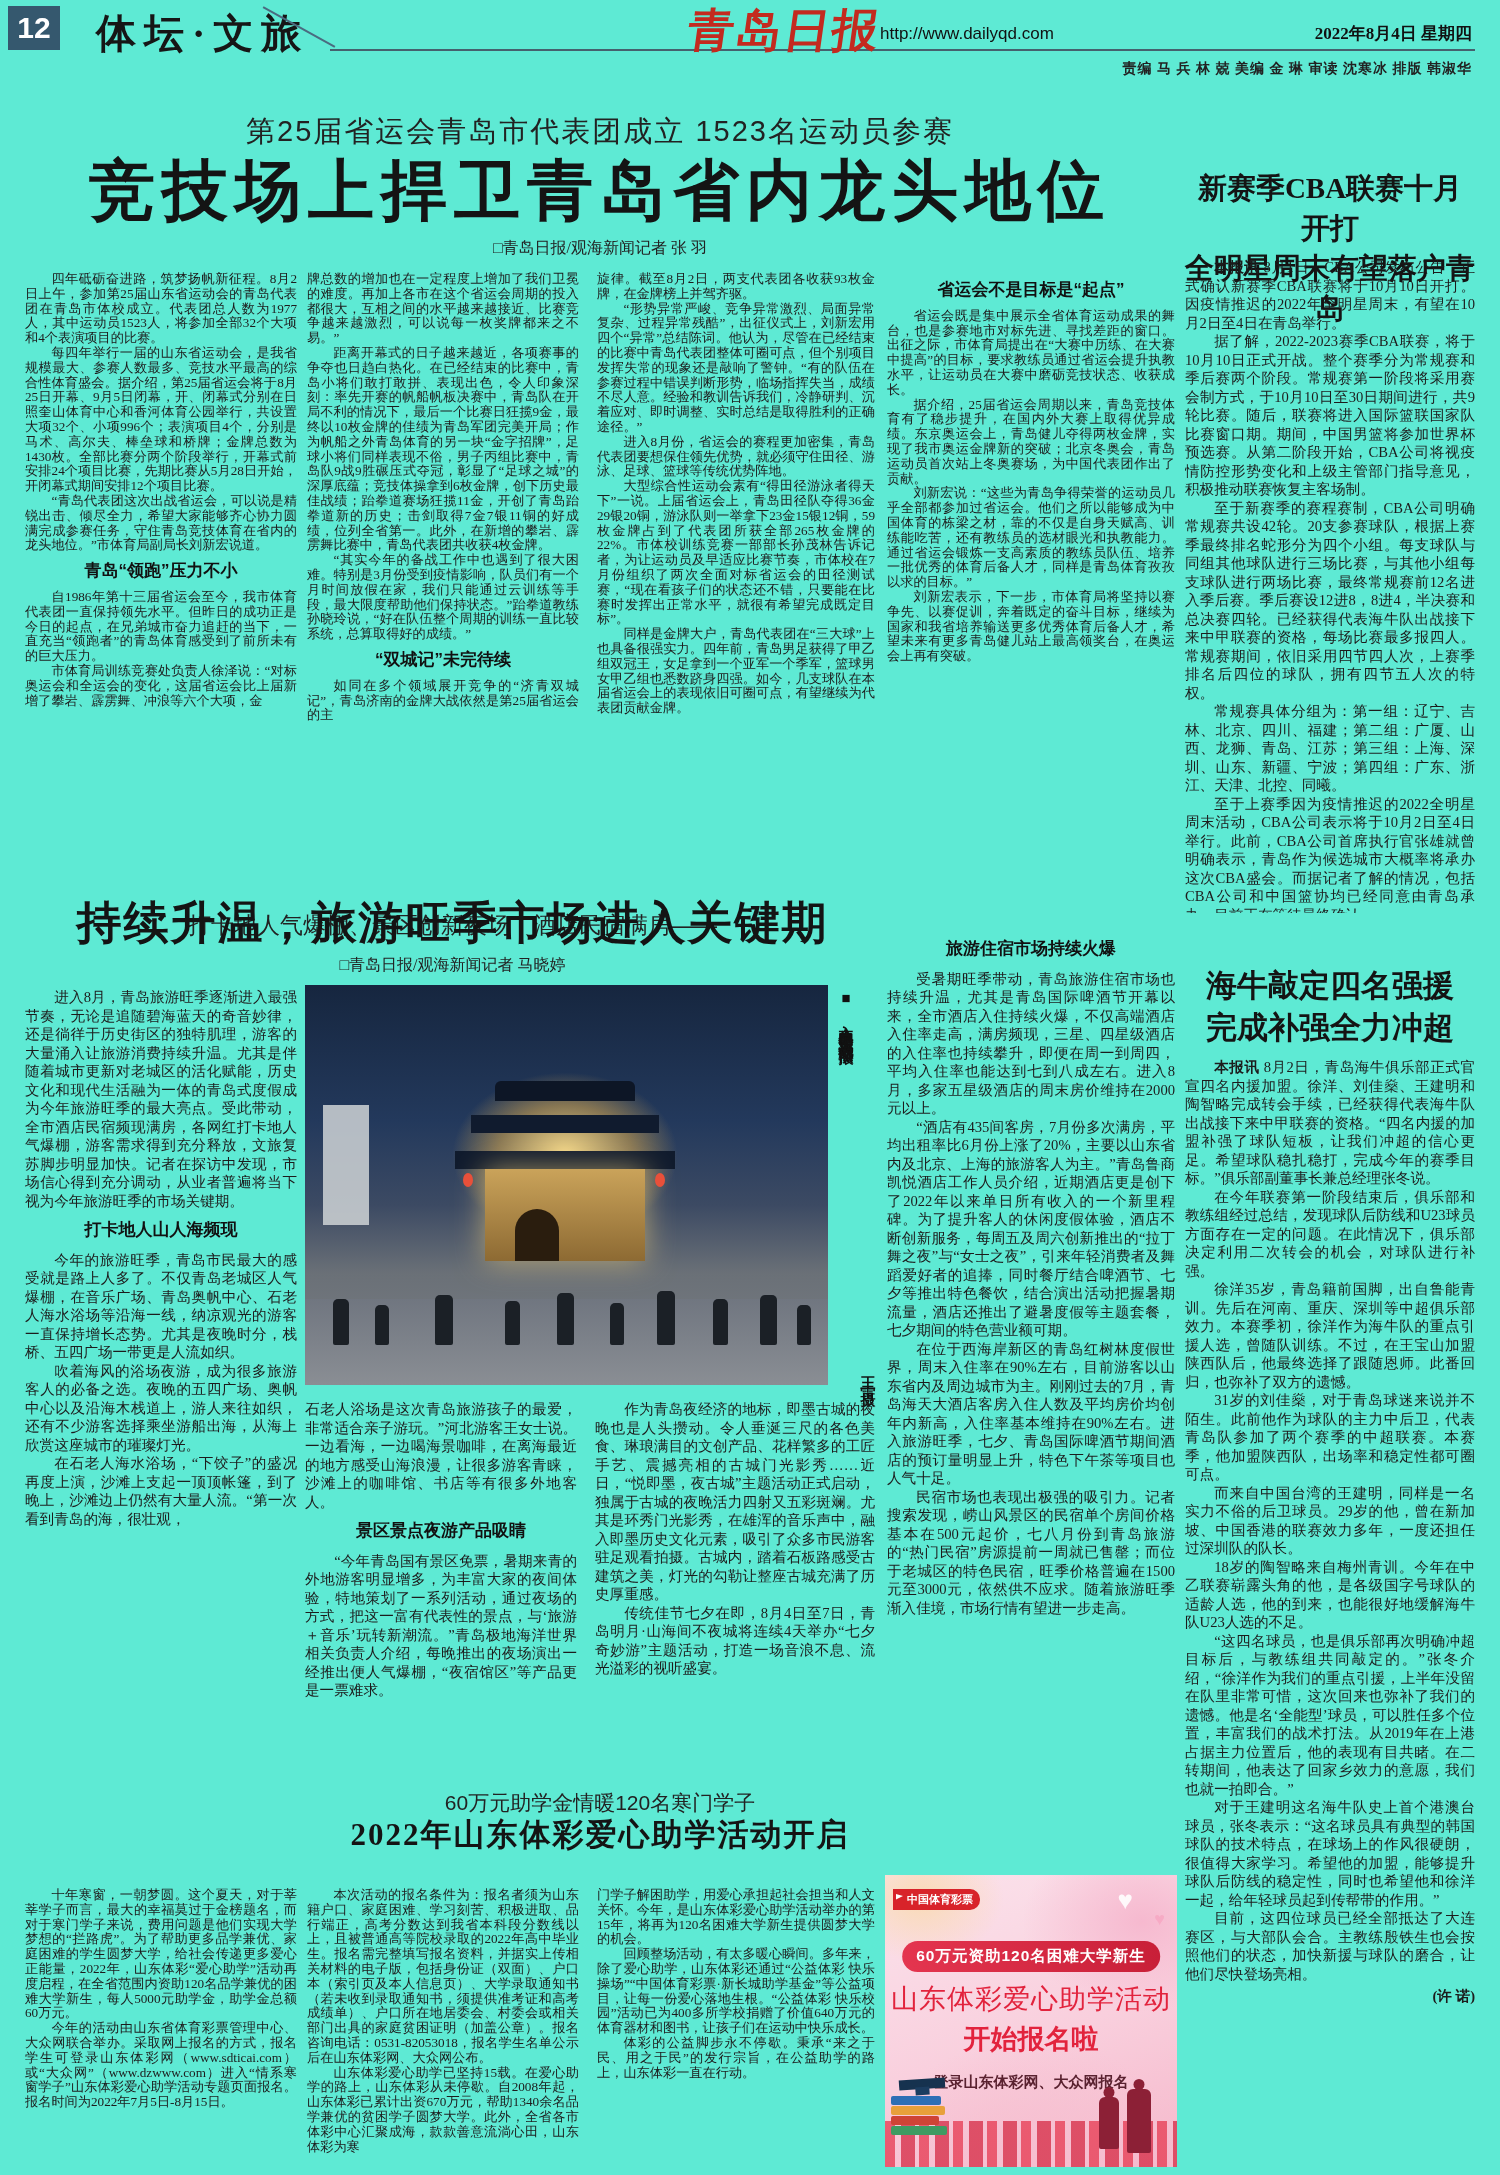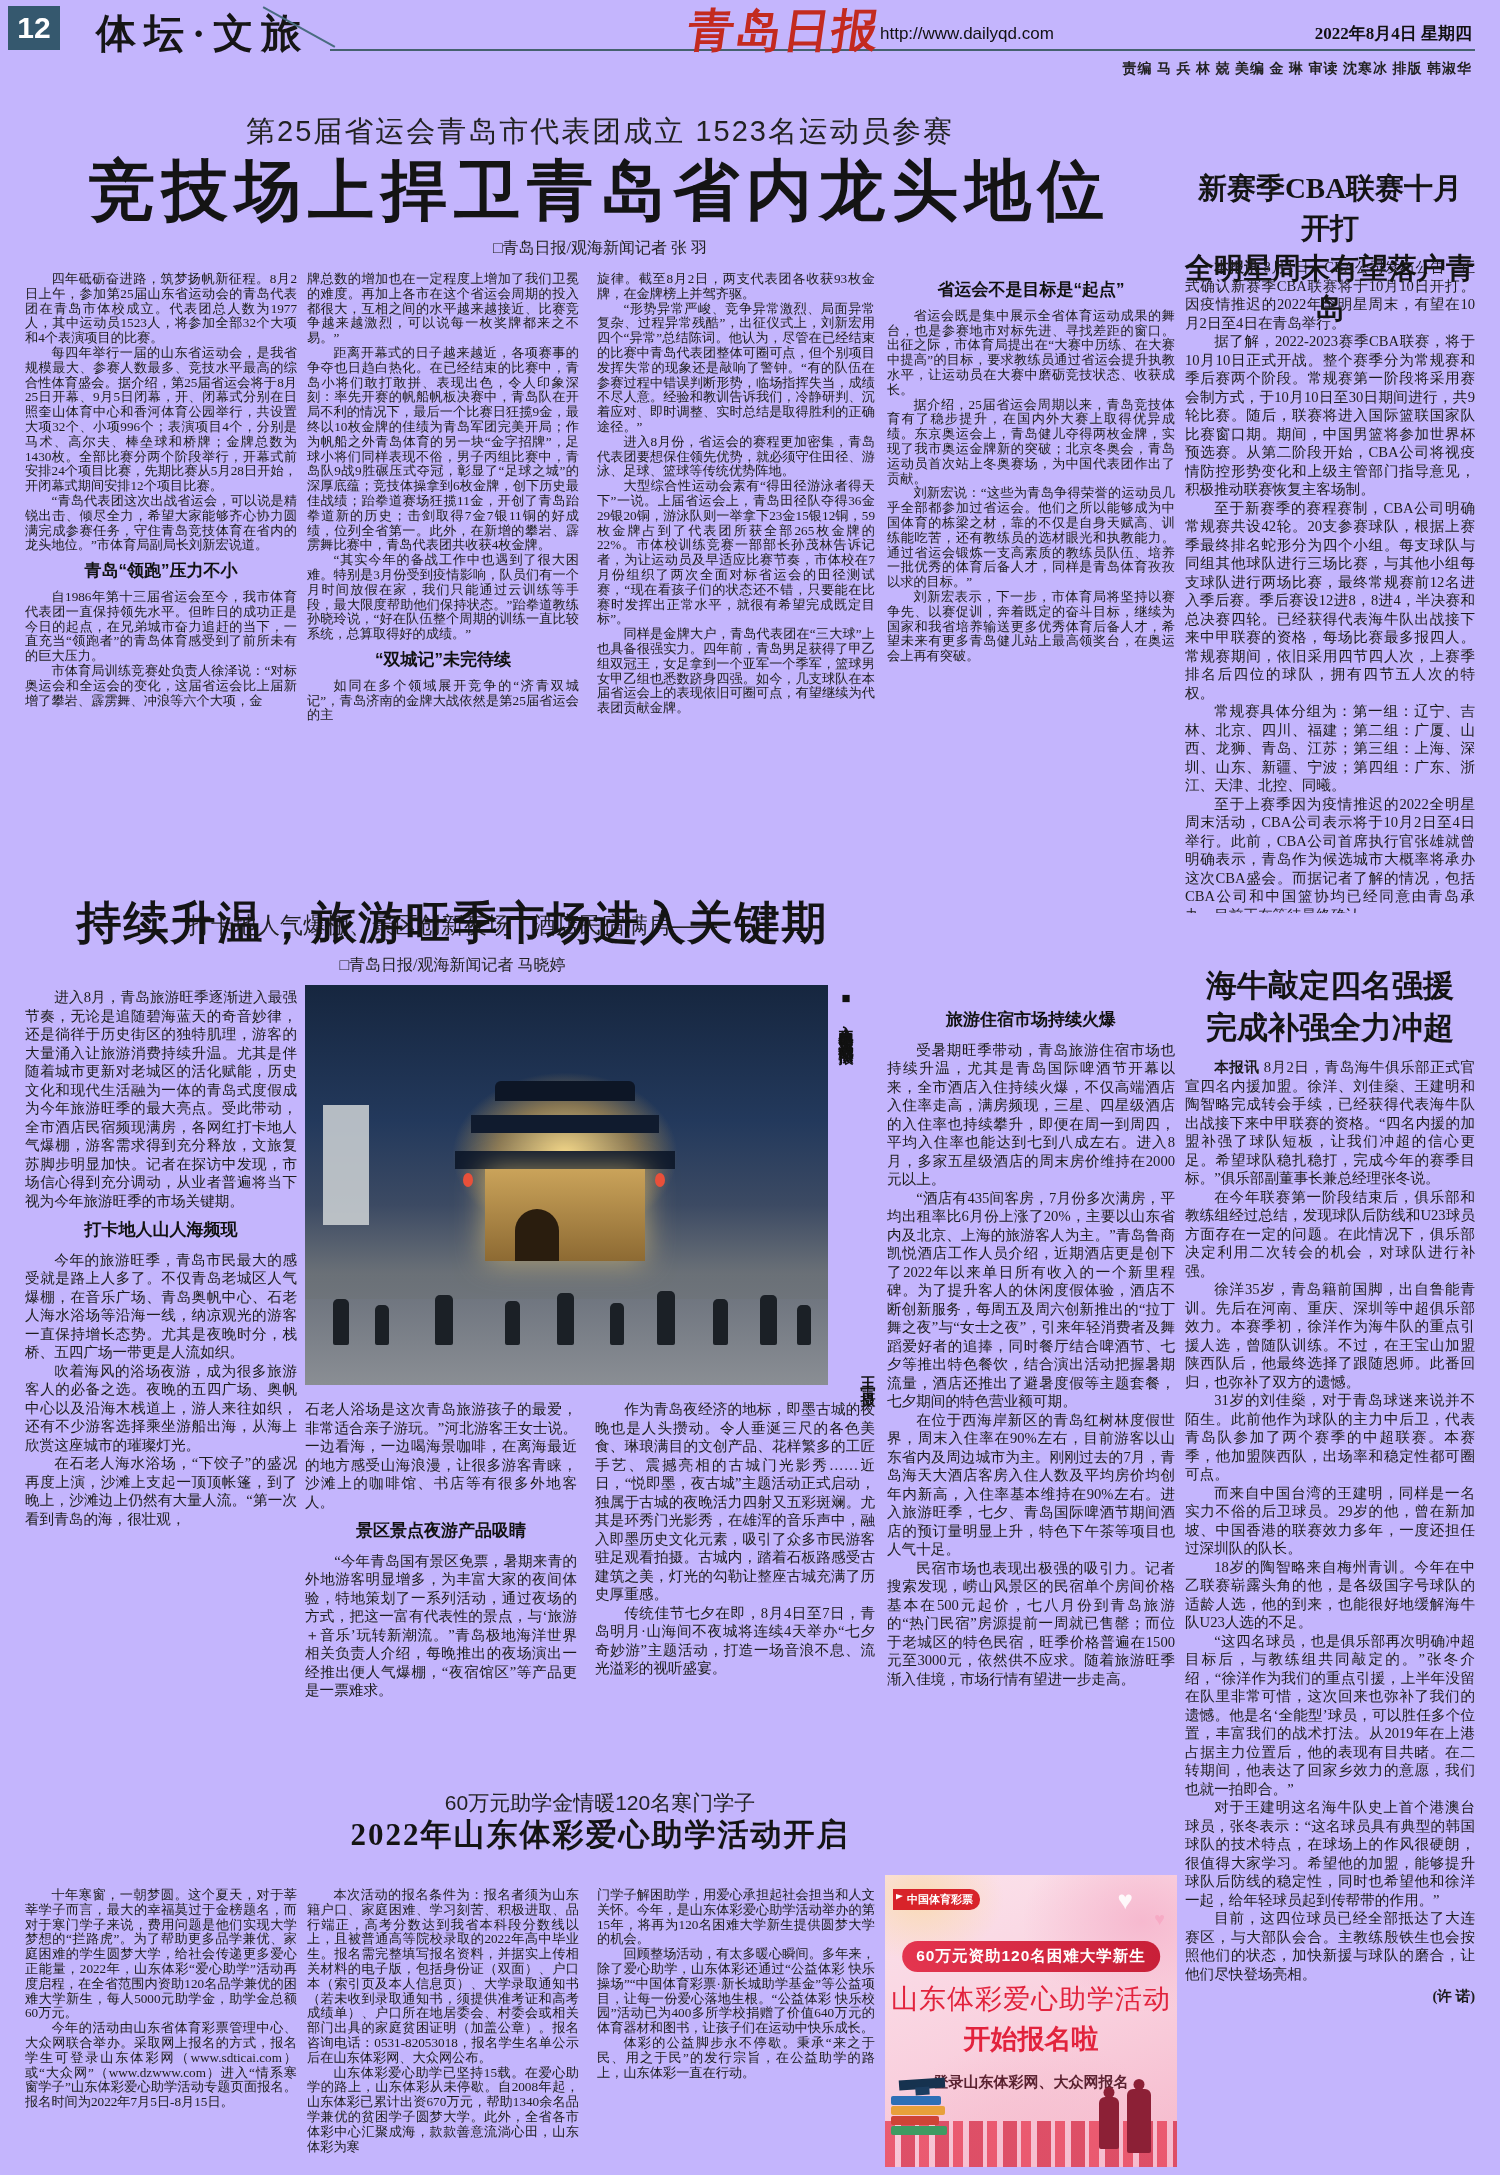--- a/index.html
+++ b/index.html
@@ -1,16 +1,16 @@
 <!DOCTYPE html>
 <html><head>
 <meta charset="utf-8">
 <style>
   html,body{margin:0;padding:0;background:#e8e6e0;}
-  .page{position:relative;width:1500px;height:2175px;background:#c4b5fd;margin:0 auto;
+  .page{position:relative;width:1500px;height:2175px;background:#5eead4;margin:0 auto;
         font-family:"Liberation Serif","DejaVu Serif",serif;color:#1c1c1c;overflow:hidden;}
   
   .pagenum{position:absolute;left:8px;top:6px;width:52px;height:44px;background:#35586e;color:#fff;
            font-family:"Liberation Sans","DejaVu Sans",sans-serif;font-weight:bold;font-size:30px;
            display:flex;align-items:center;justify-content:center;}
   .section-title{position:absolute;left:96px;top:6px;font-size:40px;font-weight:bold;letter-spacing:8px;color:#161616;}
   .hdr-diag{position:absolute;left:258px;top:26px;width:82px;border-top:2px solid #4a6c80;transform:rotate(29deg);}
   .hdr-rule{position:absolute;left:330px;top:49px;width:1145px;border-top:2px solid #45616e;}
   .masthead{position:absolute;left:688px;top:0px;font-size:46px;font-weight:bold;color:#c32a1f;
             transform:skewX(-8deg);letter-spacing:2px;font-family:"Liberation Serif",serif;}
@@ -176,21 +176,21 @@
       </div>
     <div class="col body-l" style="left:305px;top:1400px;width:272px;height:380px;">
         <p class="para" style="text-indent: 0px;">石老人浴场是这次青岛旅游孩子的最爱，非常适合亲子游玩。”河北游客王女士说。一边看海，一边喝海景咖啡，在离海最近的地方感受山海浪漫，让很多游客青睐，沙滩上的咖啡馆、书店等有很多外地客人。</p>
         <div class="sub">景区景点夜游产品吸睛</div>
         <p class="para">“今年青岛国有景区免票，暑期来青的外地游客明显增多，为丰富大家的夜间体验，特地策划了一系列活动，通过夜场的方式，把这一富有代表性的景点，与‘旅游＋音乐’玩转新潮流。”青岛极地海洋世界相关负责人介绍，每晚推出的夜场演出一经推出便人气爆棚，“夜宿馆区”等产品更是一票难求。</p>
       </div>
     <div class="col body-l" style="left:595px;top:1400px;width:280px;height:380px;">
         <p class="para">作为青岛夜经济的地标，即墨古城的夜晚也是人头攒动。令人垂涎三尺的各色美食、琳琅满目的文创产品、花样繁多的工匠手艺、震撼亮相的古城门光影秀……近日，“悦即墨，夜古城”主题活动正式启动，独属于古城的夜晚活力四射又五彩斑斓。尤其是环秀门光影秀，在雄浑的音乐声中，融入即墨历史文化元素，吸引了众多市民游客驻足观看拍摄。古城内，踏着石板路感受古建筑之美，灯光的勾勒让整座古城充满了历史厚重感。</p>
         <p class="para">传统佳节七夕在即，8月4日至7日，青岛明月·山海间不夜城将连续4天举办“七夕奇妙游”主题活动，打造一场音浪不息、流光溢彩的视听盛宴。</p>
       </div>
-    <div class="col body-l" style="left:887px;top:1000px;width:288px;height:792px;">
+    <div class="col body-l" style="left:887px;top:929px;width:288px;height:792px;">
         <div class="sub">旅游住宿市场持续火爆</div>
         <p class="para">受暑期旺季带动，青岛旅游住宿市场也持续升温，尤其是青岛国际啤酒节开幕以来，全市酒店入住持续火爆，不仅高端酒店入住率走高，满房频现，三星、四星级酒店的入住率也持续攀升，即便在周一到周四，平均入住率也能达到七到八成左右。进入8月，多家五星级酒店的周末房价维持在2000元以上。</p>
         <p class="para">“酒店有435间客房，7月份多次满房，平均出租率比6月份上涨了20%，主要以山东省内及北京、上海的旅游客人为主。”青岛鲁商凯悦酒店工作人员介绍，近期酒店更是创下了2022年以来单日所有收入的一个新里程碑。为了提升客人的休闲度假体验，酒店不断创新服务，每周五及周六创新推出的“拉丁舞之夜”与“女士之夜”，引来年轻消费者及舞蹈爱好者的追捧，同时餐厅结合啤酒节、七夕等推出特色餐饮，结合演出活动把握暑期流量，酒店还推出了避暑度假等主题套餐，七夕期间的特色营业额可期。</p>
         <p class="para">在位于西海岸新区的青岛红树林度假世界，周末入住率在90%左右，目前游客以山东省内及周边城市为主。刚刚过去的7月，青岛海天大酒店客房入住人数及平均房价均创年内新高，入住率基本维持在90%左右。进入旅游旺季，七夕、青岛国际啤酒节期间酒店的预订量明显上升，特色下午茶等项目也人气十足。</p>
         <p class="para">民宿市场也表现出极强的吸引力。记者搜索发现，崂山风景区的民宿单个房间价格基本在500元起价，七八月份到青岛旅游的“热门民宿”房源提前一周就已售罄；而位于老城区的特色民宿，旺季价格普遍在1500元至3000元，依然供不应求。随着旅游旺季渐入佳境，市场行情有望进一步走高。</p>
       </div>
   </div>
 
   <div>
     <div class="kicker" style="left:25px;top:1789px;width:1150px;font-size:21px;">60万元助学金情暖120名寒门学子</div>

